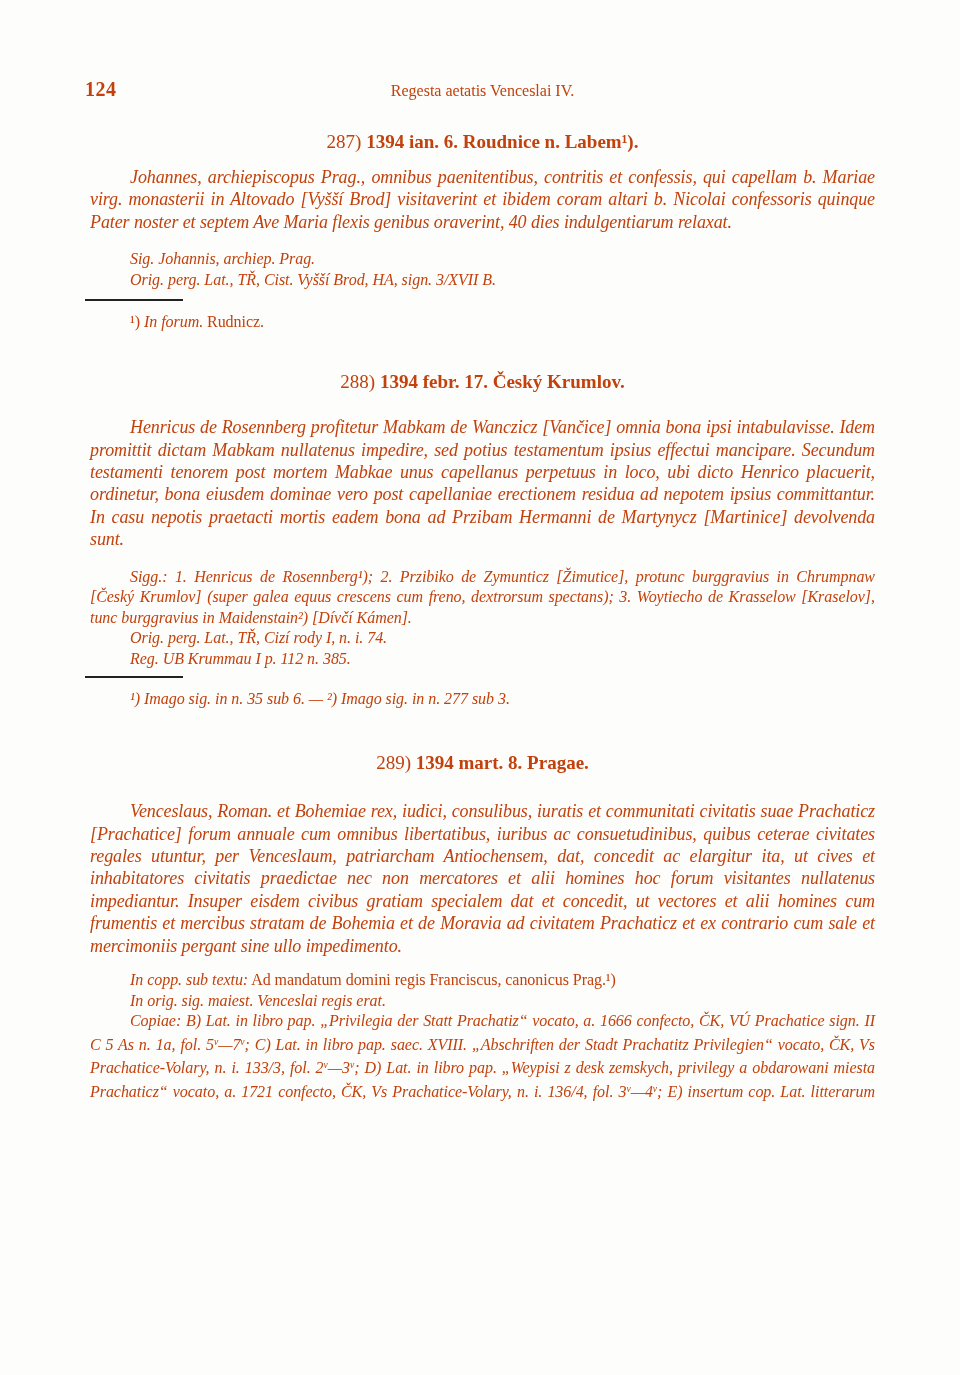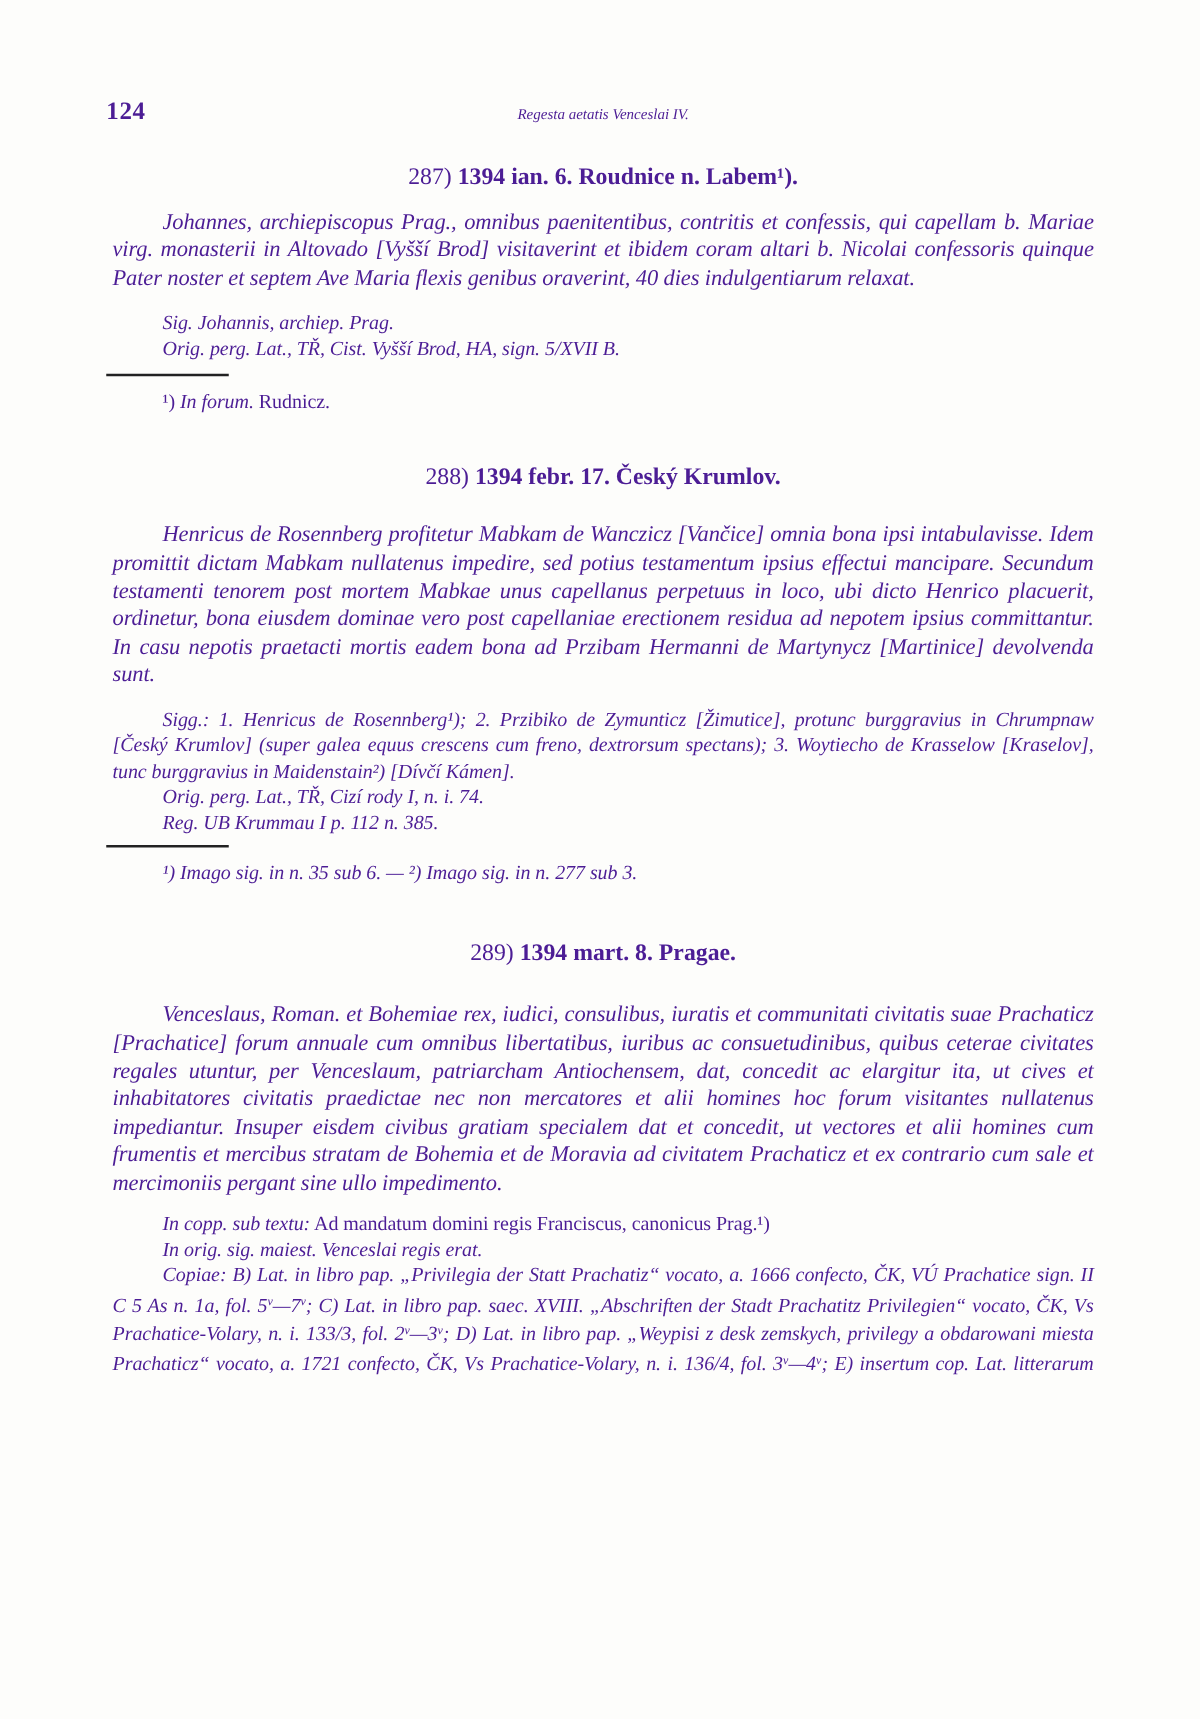--- a/index.html
+++ b/index.html
@@ -1,28 +1,28 @@
 <!DOCTYPE html>
 <html><head>
 <meta charset="utf-8">
 <style>
   html,body{margin:0;padding:0;background:#fdfdfb;}
   .page{
     position:relative;
     width:960px;height:1103px;
     box-sizing:border-box;
     background:#fdfdfb;
-    color:#4c1d95;
+    color:#c2410c;
     font-family:"Liberation Serif","DejaVu Serif",serif;
     padding:80px 85px 0 90px;
     overflow:hidden;
   }
   .pagehead{position:relative;height:22px;}
   .page-num{position:absolute;left:-5px;top:-2px;font-weight:bold;font-size:20px;letter-spacing:.5px;}
-  .running-head{display:block;text-align:center;font-style:italic;font-size:12px;line-height:22px;}
+  .running-head{display:block;text-align:center;font-size:16px;line-height:22px;}
 
   h2.heading{margin:0;text-align:center;font-size:19px;font-weight:normal;line-height:24px;}
   p{margin:0;}
   .body-par{font-size:18px;line-height:22.4px;text-align:justify;text-indent:40px;font-style:italic;letter-spacing:-.1px;}
   .app-par{font-size:16px;line-height:20.5px;text-align:justify;text-indent:40px;letter-spacing:-.05px;}
   .app-line{font-size:16px;line-height:20.5px;text-indent:40px;letter-spacing:-.05px;}
   .footnote{font-size:16px;line-height:20px;text-indent:40px;letter-spacing:-.05px;}
   .fn-rule{height:0;border-top:2px solid #222;width:98px;margin-left:-5px;}
 
   .run-i{font-style:italic;}
@@ -57,21 +57,21 @@
   <header class="pagehead">
     <span class="page-num">124</span>
     <span class="running-head">Regesta aetatis Venceslai IV.</span>
   </header>
 
   <section id="e287">
     <h2 class="heading"><span class="run-r">287) </span><span class="run-b">1394 ian. 6. Roudnice n. Labem¹).</span></h2>
     <p class="body-par"><span class="run-i">Johannes, archiepiscopus Prag., omnibus paenitentibus, contritis et confessis, qui capellam b. Mariae virg. monasterii in Altovado [Vyšší Brod] visitaverint et ibidem coram altari b. Nicolai confessoris quinque Pater noster et septem Ave Maria flexis genibus oraverint, 40 dies indulgentiarum relaxat.</span></p>
     <div class="app">
       <p class="app-line"><span class="run-i">Sig. Johannis, archiep. Prag.</span></p>
-      <p class="app-line"><span class="run-i">Orig. perg. Lat., TŘ, Cist. Vyšší Brod, HA, sign. 5/XVII B.</span></p>
+      <p class="app-line"><span class="run-i">Orig. perg. Lat., TŘ, Cist. Vyšší Brod, HA, sign. 3/XVII B.</span></p>
     </div>
     <div class="fn-rule"></div>
     <p class="footnote"><span class="run-r">¹) </span><span class="run-i">In forum.</span><span class="run-r"> Rudnicz.</span></p>
   </section>
 
   <section id="e288">
     <h2 class="heading"><span class="run-r">288) </span><span class="run-b">1394 febr. 17. Český Krumlov.</span></h2>
     <p class="body-par"><span class="run-i">Henricus de Rosennberg profitetur Mabkam de Wanczicz [Vančice] omnia bona ipsi intabulavisse. Idem promittit dictam Mabkam nullatenus impedire, sed potius testamentum ipsius effectui mancipare. Secundum testamenti tenorem post mortem Mabkae unus capellanus perpetuus in loco, ubi dicto Henrico placuerit, ordinetur, bona eiusdem dominae vero post capellaniae erectionem residua ad nepotem ipsius committantur. In casu nepotis praetacti mortis eadem bona ad Przibam Hermanni de Martynycz [Martinice] devolvenda sunt.</span></p>
     <div class="app">
       <p class="app-par"><span class="run-i">Sigg.: 1. Henricus de Rosennberg¹); 2. Przibiko de Zymunticz [Žimutice], protunc burggravius in Chrumpnaw [Český Krumlov] (super galea equus crescens cum freno, dextrorsum spectans); 3. Woytiecho de Krasselow [Kraselov], tunc burggravius in Maidenstain²) [Dívčí Kámen].</span></p>

